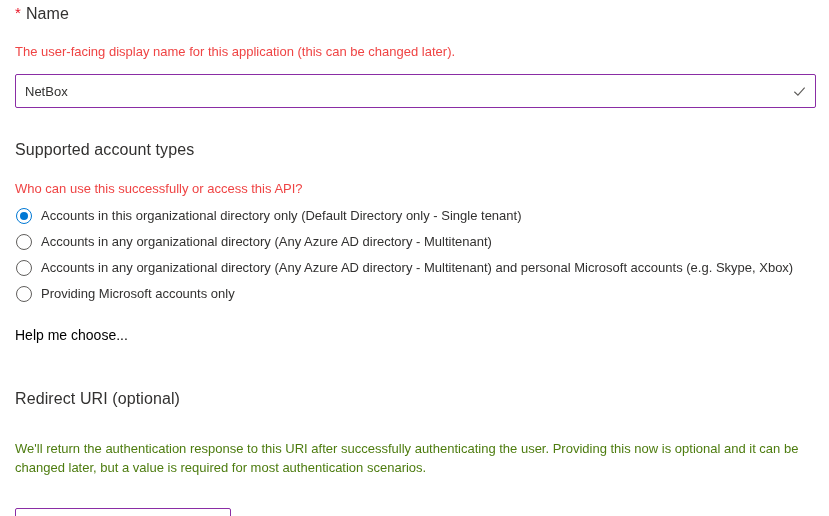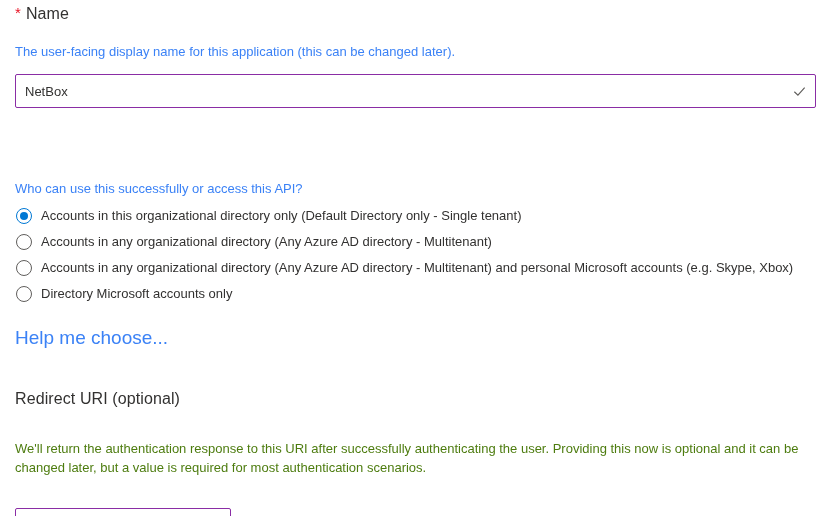--- a/index.html
+++ b/index.html
@@ -18,21 +18,21 @@
   .abs { position: absolute; }
 
   .section-header {
     font-size: 16px;
     font-weight: 400;
     color: #323130;
     letter-spacing: 0.1px;
   }
   .body-text {
     font-size: 13px;
-    color: #3b82f6;
+    color: #ef4444;
   }
   .required-asterisk {
     color: #e81123;
     font-size: 15px;
     margin-right: 5px;
     vertical-align: 1px;
   }
 
   
   .field {
@@ -90,22 +90,22 @@
     border-radius: 50%;
     background: #0078d4;
   }
   .radio-label {
     font-size: 13px;
     margin-left: 9px;
     white-space: nowrap;
   }
 
   .link {
-    font-size: 19px;
-    color: #3b82f6;
+    font-size: 14px;
+    color: #000000;
     text-decoration: none;
     cursor: pointer;
   }
 
   .para {
     font-size: 13px;
     line-height: 19px;
     width: 802px;
     color: #4d7c0f;
     margin-top: 16px;
@@ -124,38 +124,39 @@
 
   <div class="abs field" style="left:15px; top:74px; width:801px;">
     <span class="field-text">NetBox</span>
     <span class="trail-icon">
       <svg width="15" height="15" viewBox="0 0 16 16">
           <path d="M2.5 8.8l3.8 3.7 7.2-8.2" stroke="#605e5c" stroke-width="1.2" fill="none"></path>
         </svg>
     </span>
   </div>
 
+  <div class="abs section-header" style="left:15px; top:141px;">Supported account types</div>
 
   <div class="abs body-text" style="left:15px; top:181px;">Who can use this successfully or access this API?</div>
 
   <div class="radio-row" style="top:207px;">
     <span class="radio-circle checked"></span>
     <span class="radio-label">Accounts in this organizational directory only (Default Directory only - Single tenant)</span>
   </div>
   <div class="radio-row" style="top:233px;">
     <span class="radio-circle"></span>
     <span class="radio-label">Accounts in any organizational directory (Any Azure AD directory - Multitenant)</span>
   </div>
   <div class="radio-row" style="top:259px;">
     <span class="radio-circle"></span>
     <span class="radio-label">Accounts in any organizational directory (Any Azure AD directory - Multitenant) and personal Microsoft accounts (e.g. Skype, Xbox)</span>
   </div>
   <div class="radio-row" style="top:285px;">
     <span class="radio-circle"></span>
-    <span class="radio-label">Directory Microsoft accounts only</span>
+    <span class="radio-label">Providing Microsoft accounts only</span>
   </div>
 
   <a class="abs link" style="left:15px; top:327px;">Help me choose...</a>
 
   <div class="abs section-header" style="left:15px; top:390px;">Redirect URI (optional)</div>
 
   <div class="abs para" style="left:15px; top:423px;">We'll return the authentication response to this URI after successfully authenticating the user. Providing this now is optional and it can be changed later, but a value is required for most authentication scenarios.</div>
 
   <div class="abs field" style="left:15px; top:474px; width:216px;">
     <span class="field-text">Web</span>

